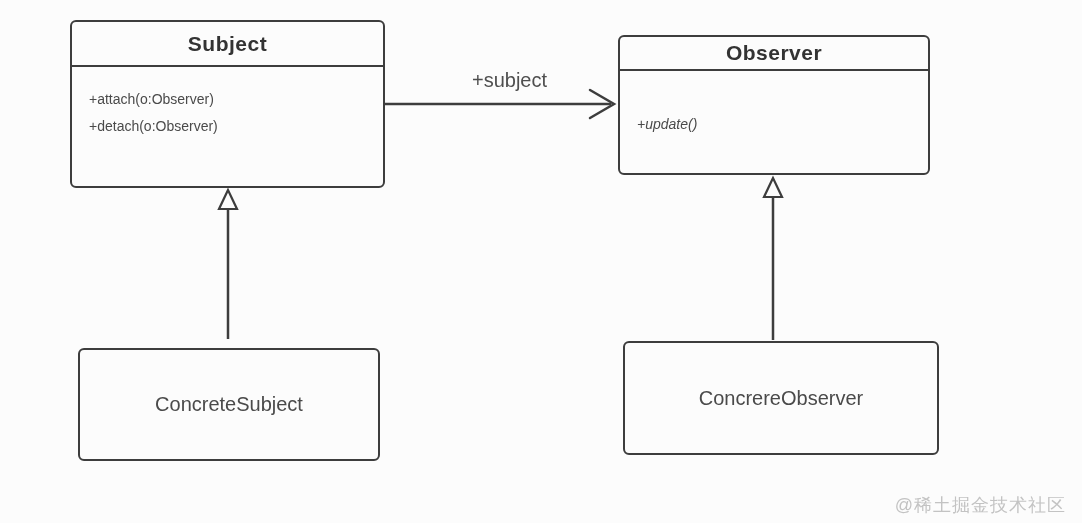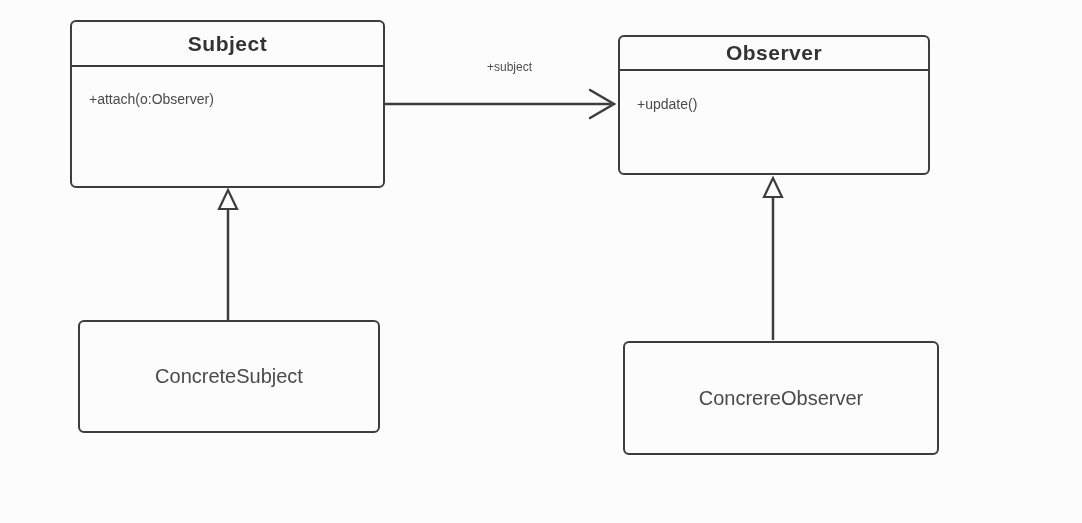--- a/index.html
+++ b/index.html
@@ -48,29 +48,29 @@
   .simple-box{
     display:flex;align-items:center;justify-content:center;
     font-size:20px;
     color:var(--text-color);
   }
 
   #subject-box{left:70px;top:20px;width:315px;height:168px;}
   #subject-box .title-row{height:45px;}
   #observer-box{left:618px;top:35px;width:312px;height:140px;}
   #observer-box .title-row{height:34px;}
-  #observer-box .members{padding-top:20px;}
-  #concrete-subject-box{left:78px;top:320px;width:302px;height:113px;}
+  #observer-box .members{padding-top:40px;font-style:italic;}
+  #concrete-subject-box{left:78px;top:348px;width:302px;height:113px;}
   #concrere-observer-box{left:623px;top:341px;width:316px;height:114px;}
 
   .edge-label{
     position:absolute;
-    left:452px;top:60px;width:115px;
+    left:452px;top:69px;width:115px;
     text-align:center;
-    font-size:12px;
+    font-size:20px;
     color:#4f4f4f;
   }
   .watermark{
     position:absolute;
     right:16px;bottom:6px;
     font-size:18px;
     color:var(--watermark-color);
     letter-spacing:1px;
   }
 </style>
@@ -96,20 +96,21 @@
       <polygon class="hollow-head" points="773,178 764,197 782,197"></polygon>
     </g>
   </svg>
 
   <div class="class-box" id="subject-box">
     <div class="title-row">
       <span class="class-title">Subject</span>
     </div>
     <div class="members">
       <div>+attach(o:Observer)</div>
+      <div>+detach(o:Observer)</div>
     </div>
   </div>
 
   <div class="class-box" id="observer-box">
     <div class="title-row">
       <span class="class-title">Observer</span>
     </div>
     <div class="members">
       <div>+update()</div>
     </div>
@@ -118,14 +119,15 @@
   <div class="class-box simple-box" id="concrete-subject-box">
     <span>ConcreteSubject</span>
   </div>
 
   <div class="class-box simple-box" id="concrere-observer-box">
     <span>ConcrereObserver</span>
   </div>
 
   <div class="edge-label">+subject</div>
 
+  <div class="watermark">@稀土掘金技术社区</div>
 
 </div>
 
 </body></html>

